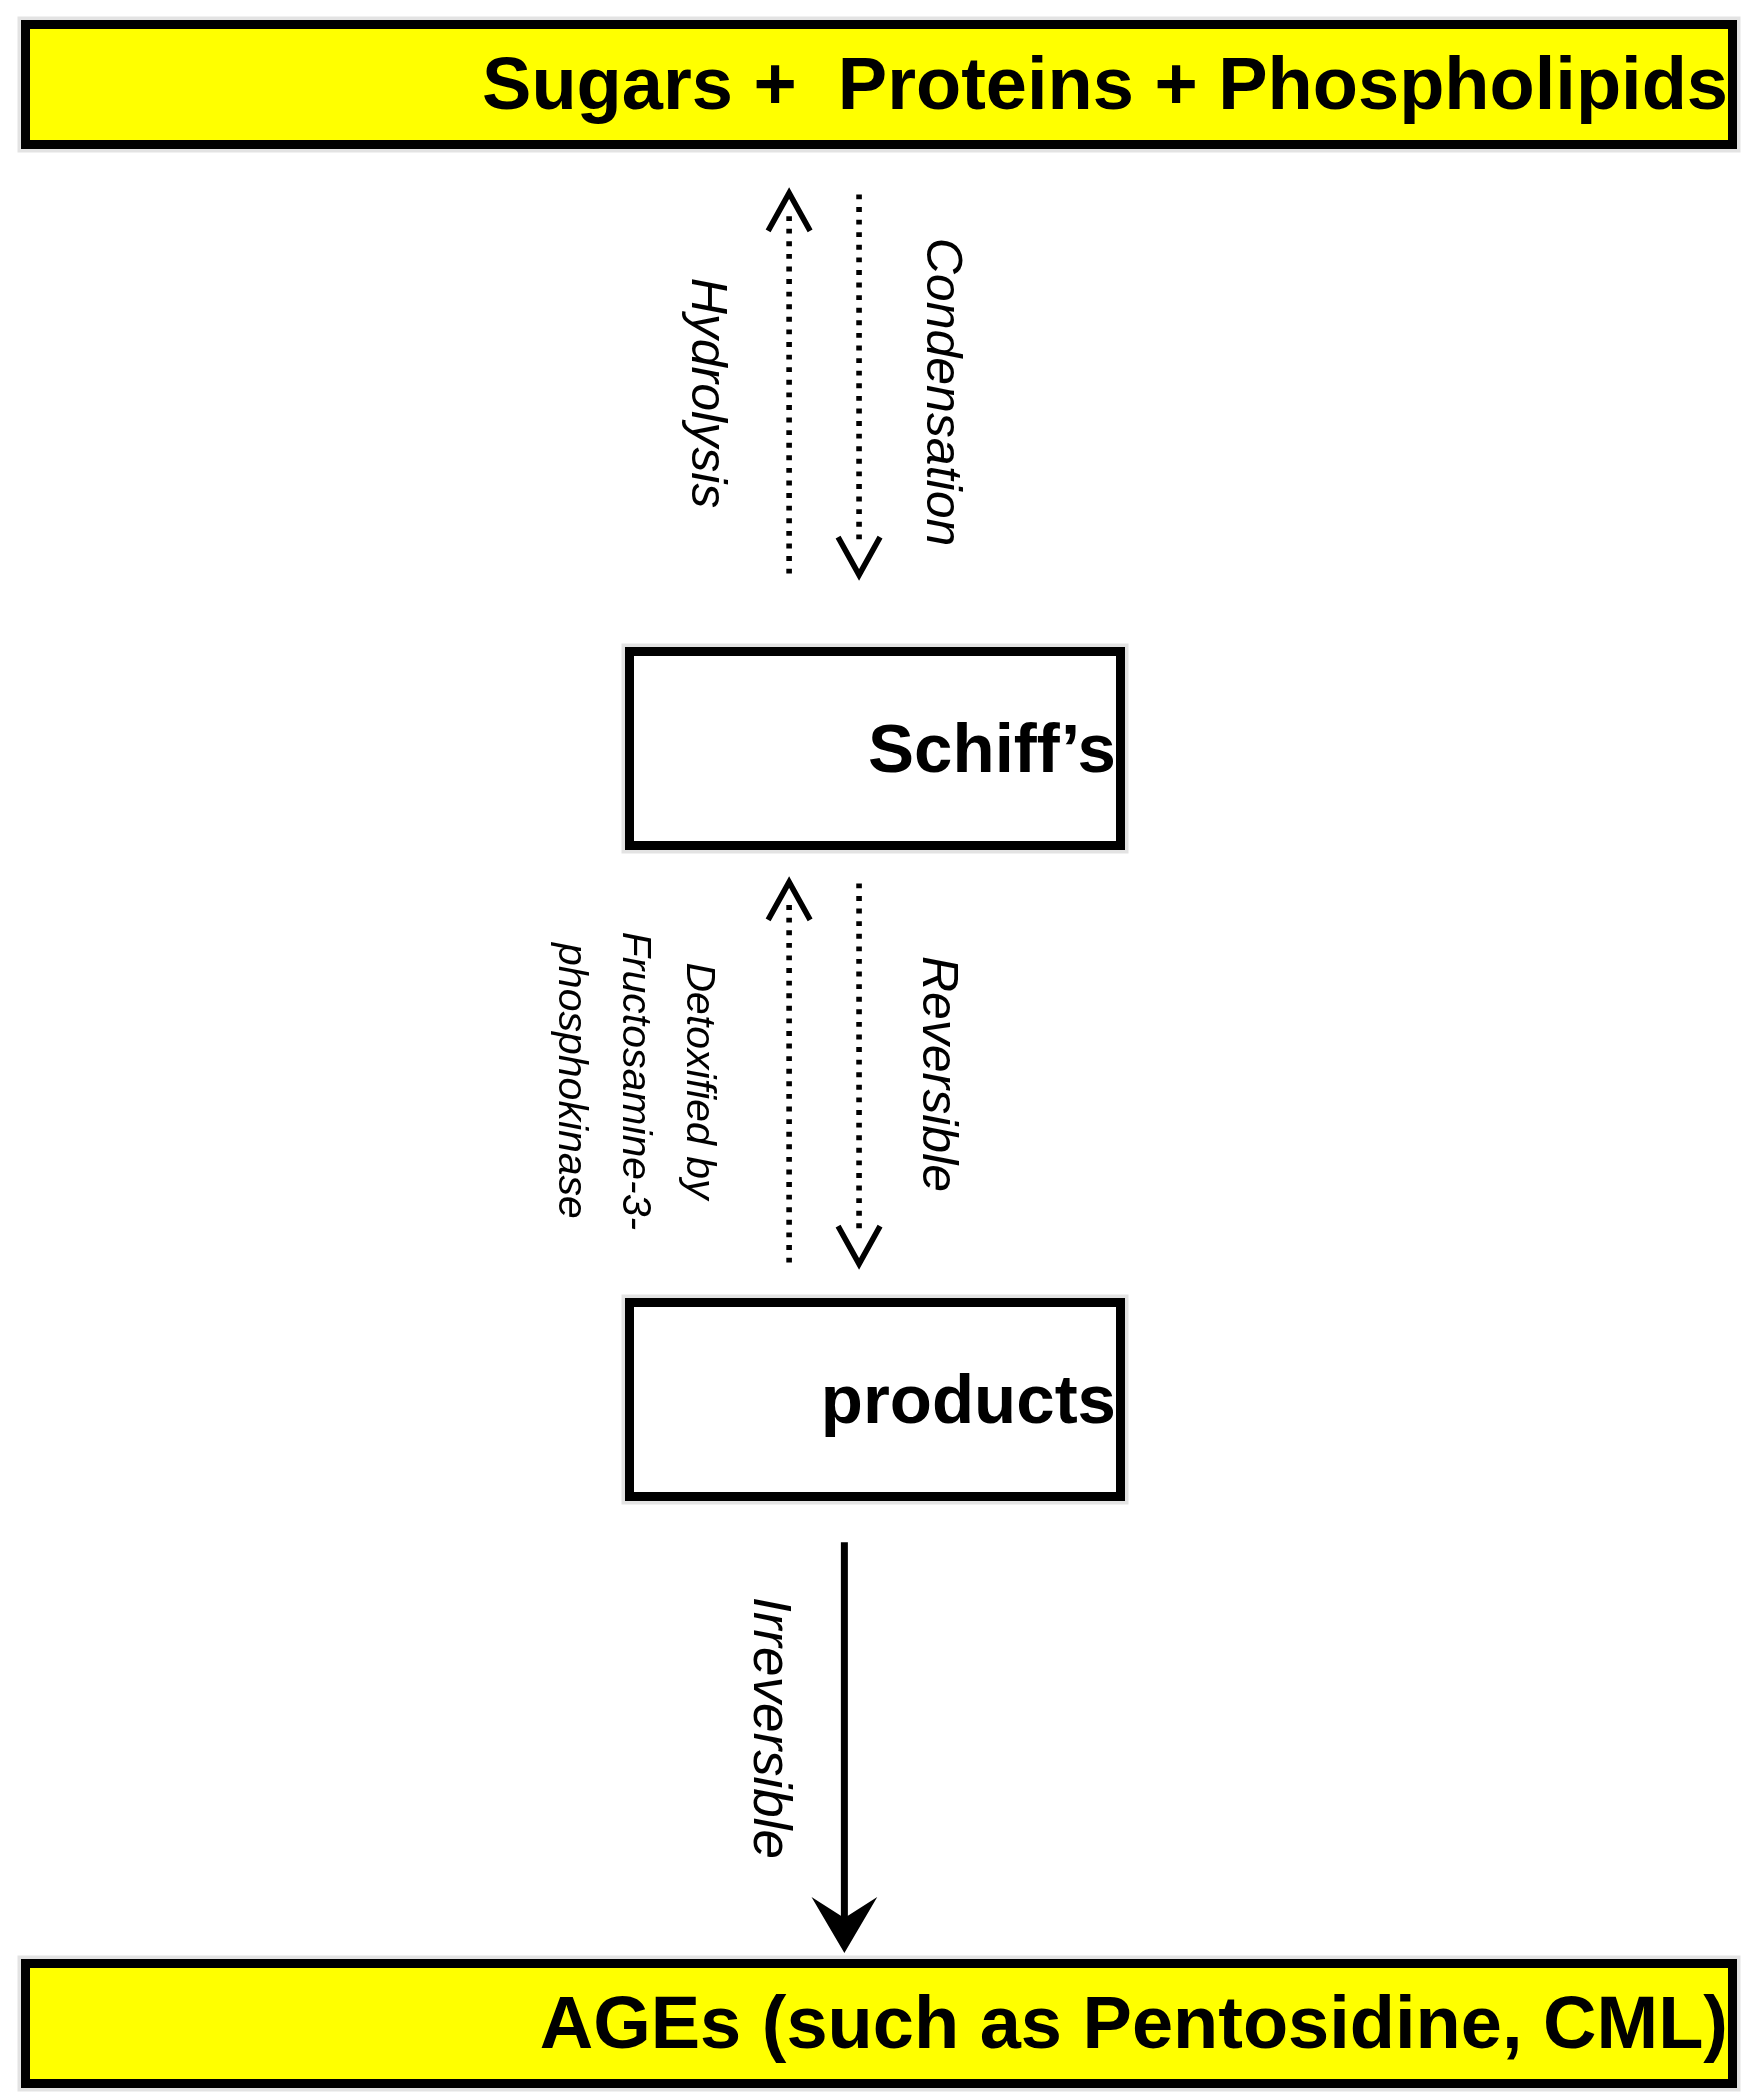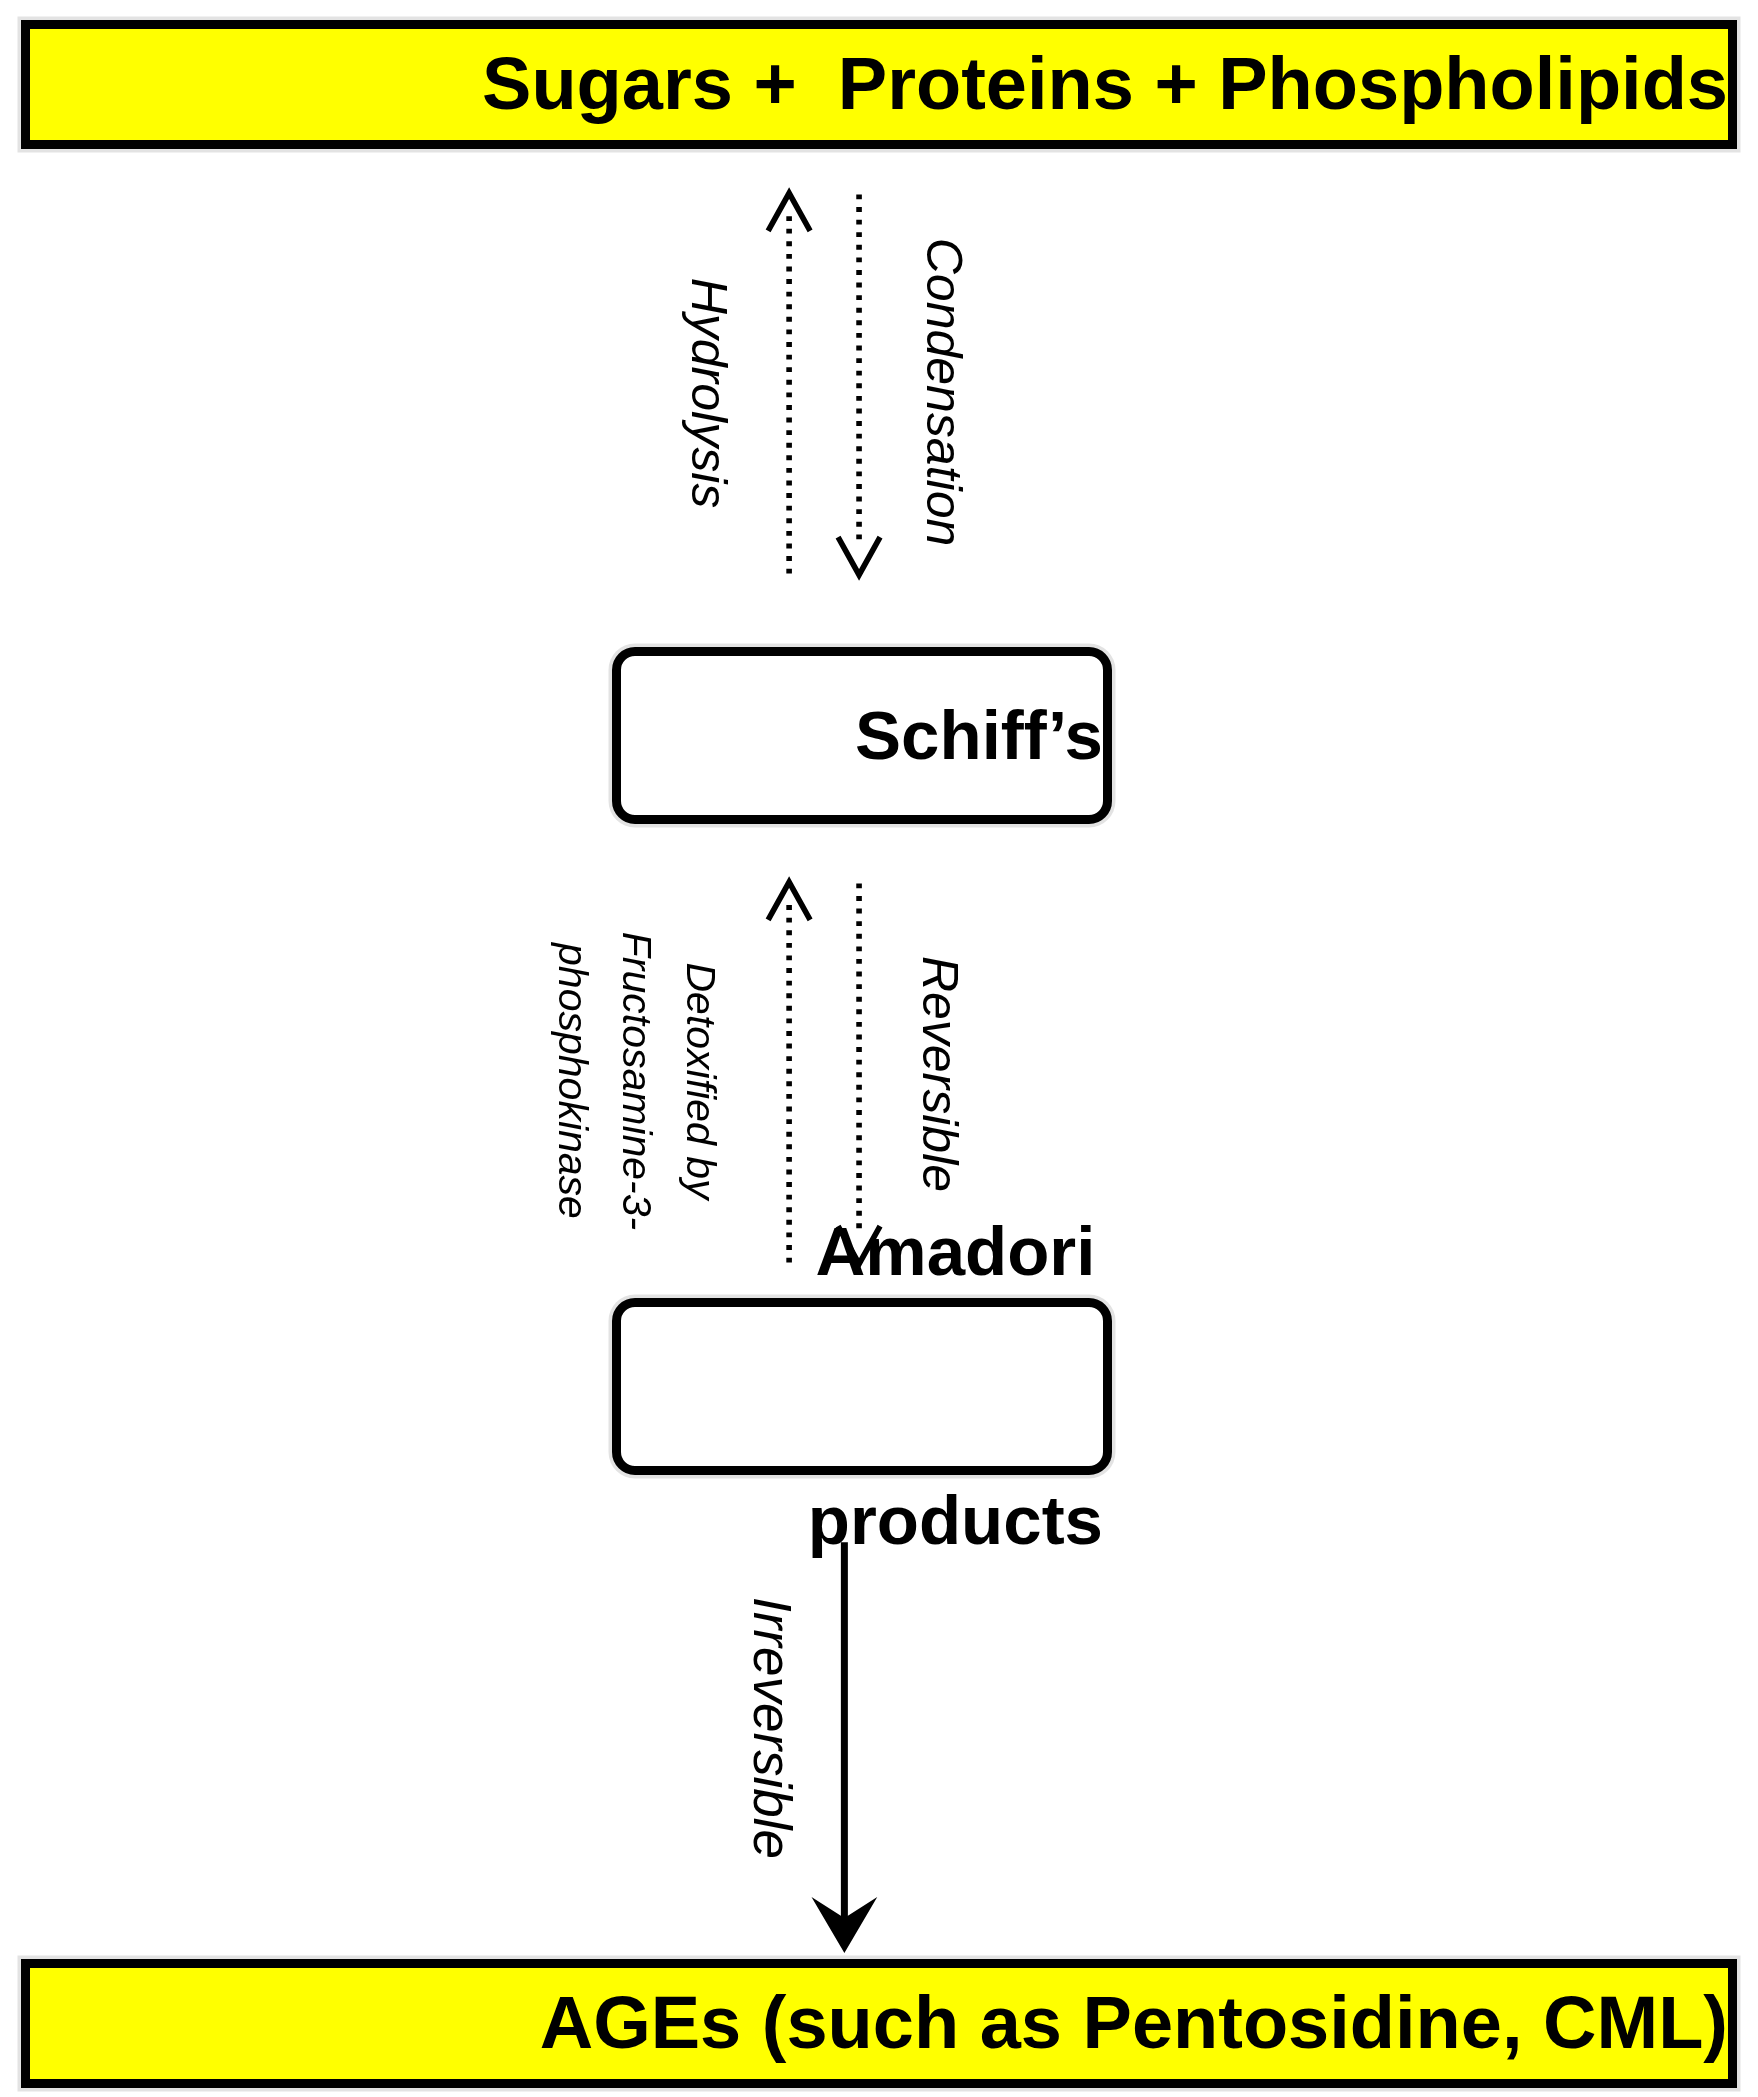--- a/index.html
+++ b/index.html
@@ -24,21 +24,21 @@
   }
   .box .box-label {
     font-weight: bold;
     white-space: pre;
     line-height: 1.25;
   }
   .banner { left: 21px; width: 1716px; height: 129px; }
   .banner .box-label { font-size: 74px; }
   .banner-top { top: 19.6px; }
   .banner-bottom { top: 1959px; padding-left: 24px; }
-  .node { left: 612px; width: 500px; height: 177px; background: #ffffff; border-radius: 23px; }
+  .node { left: 625px; width: 500px; height: 203px; background: #ffffff; }
   .node .box-label { font-size: 69px; line-height: 1.3; }
   .node-schiff { top: 647px; }
   .node-amadori { top: 1298px; }
 
   .overlay { position: absolute; left: 0; top: 0; width: 1758px; height: 2097px; }
 
   .rlabel {
     position: absolute;
     white-space: nowrap;
     font-style: italic;
@@ -114,21 +114,20 @@
   <div class="rlabel rlabel-xl lbl-irreversible">Irreversible</div>
 
   <div class="box node node-schiff" style="background-color: rgb(255, 255, 255);">
     <div class="box-label">
       <div>Schiff’s</div>
     </div>
   </div>
 
   <div class="box node node-amadori" style="background-color: rgb(255, 255, 255);">
     <div class="box-label">
-      <div>Amadori</div>
       <div>products</div>
     </div>
   </div>
 
   <div class="box banner banner-bottom" style="background-color: rgb(255, 255, 0);">
     <span class="box-label">AGEs (such as Pentosidine, CML)</span>
   </div>
 
 </div>
 

